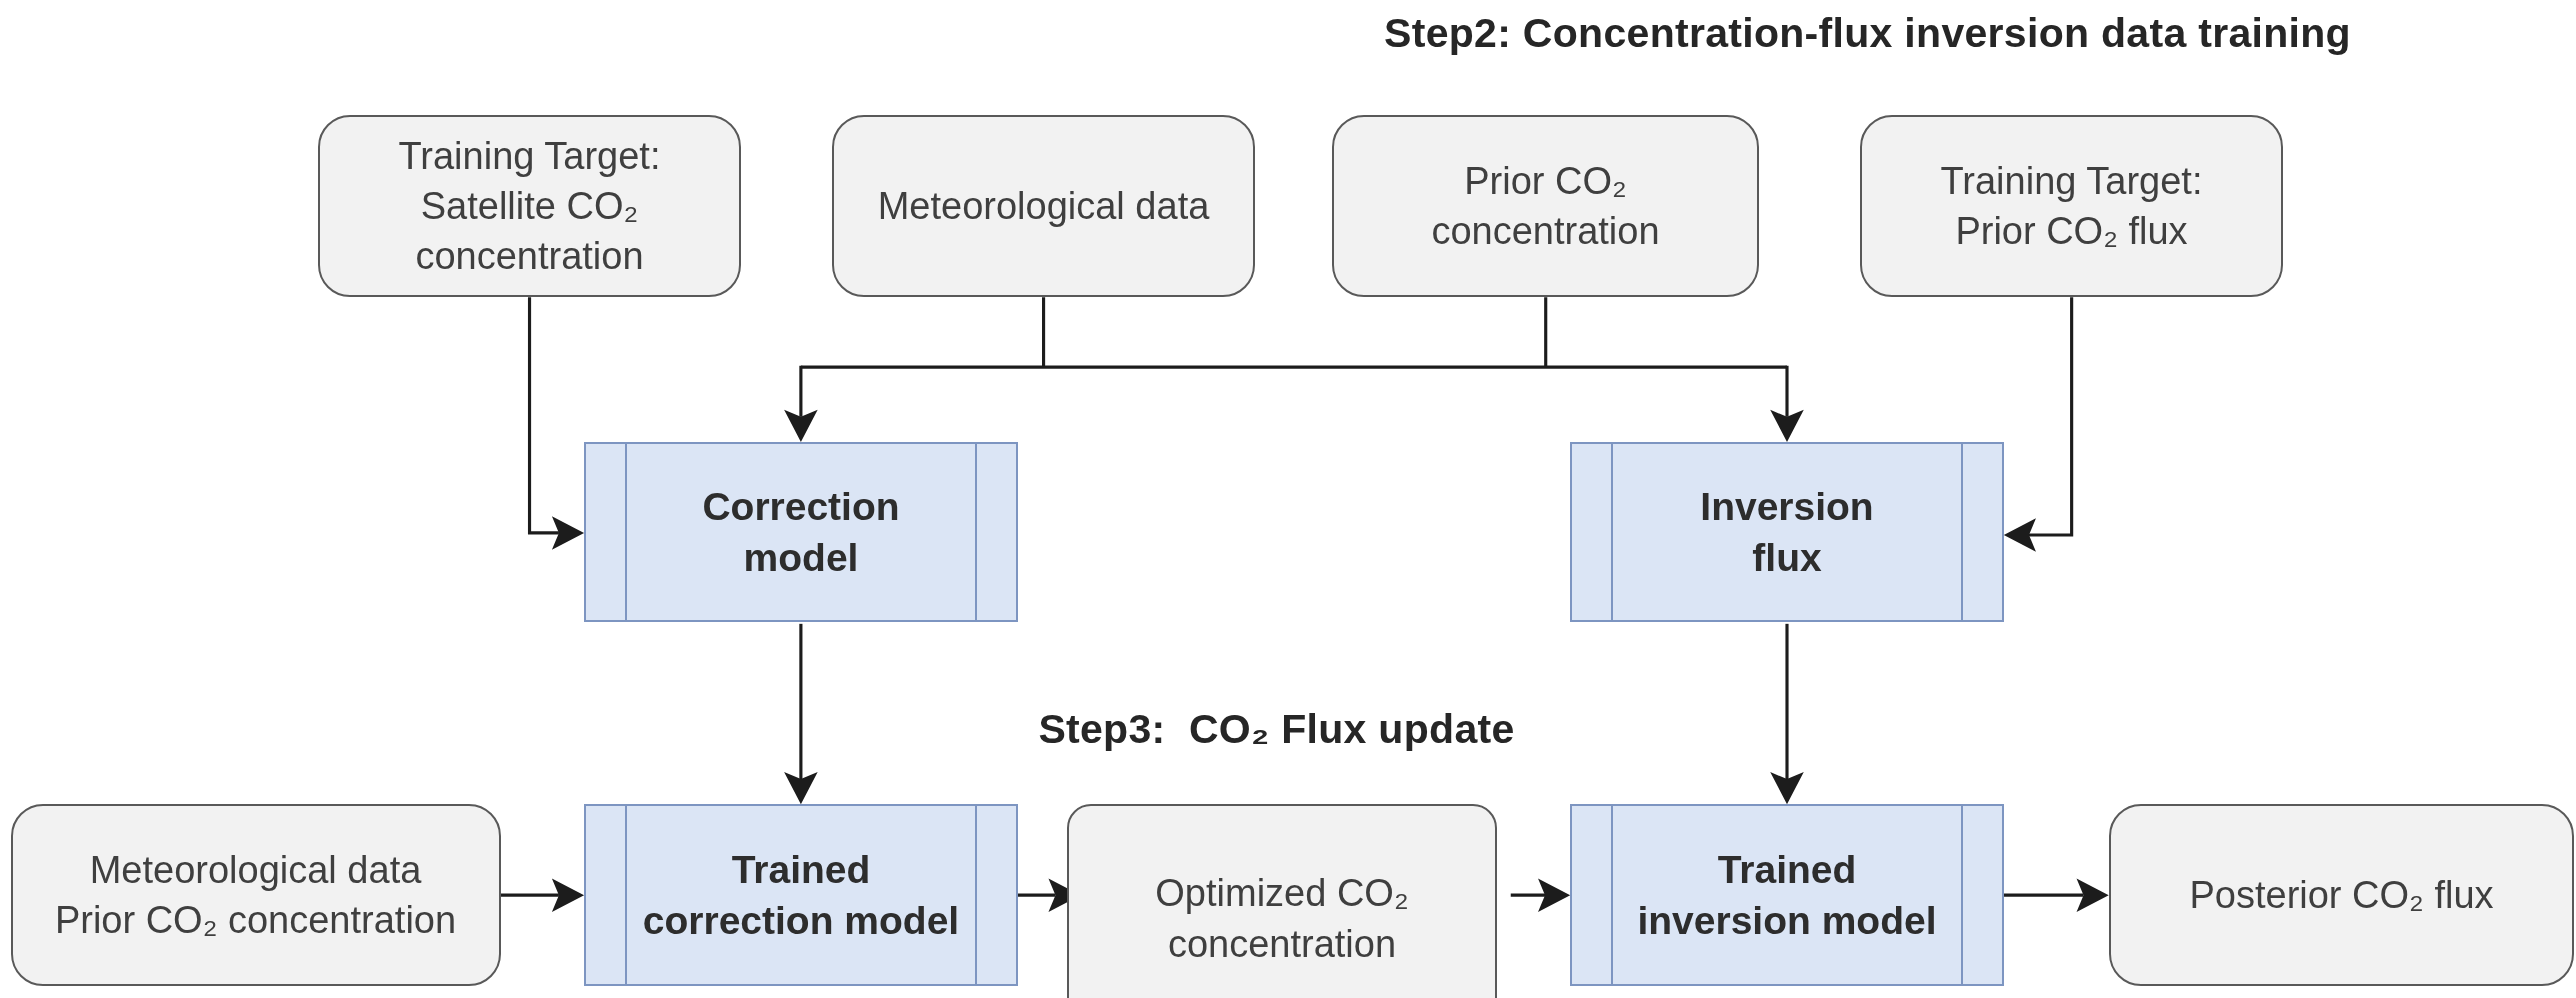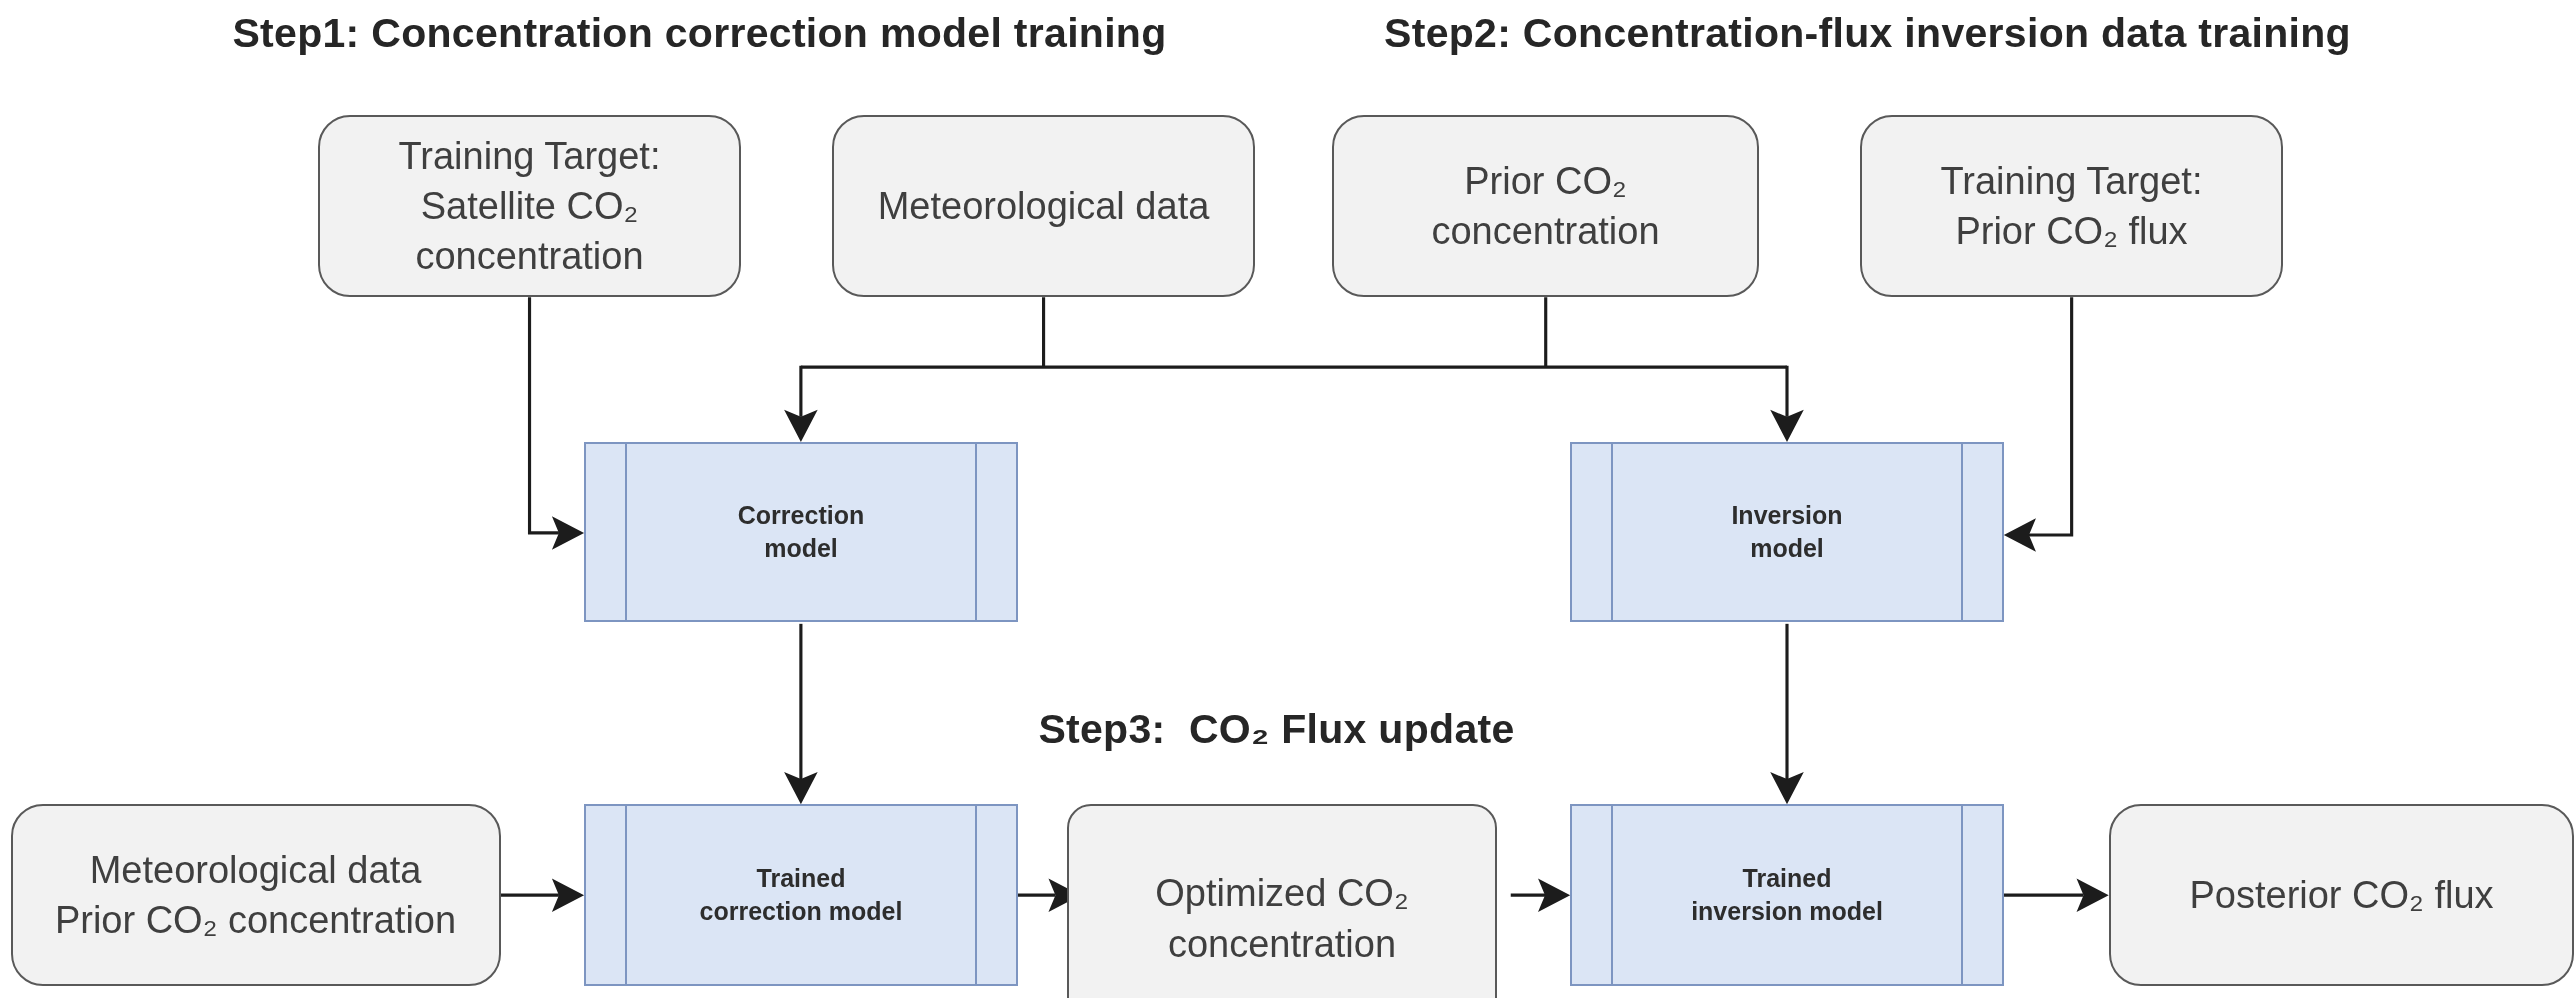--- a/index.html
+++ b/index.html
@@ -50,21 +50,21 @@
     background:var(--gray-fill);
     border:2.8px solid var(--gray-border);
     border-radius:32px;
     color:var(--gray-text);
     font-size:38px;
   }
   .node.blue{
     background:var(--blue-fill);
     border:2.8px solid var(--blue-border);
     color:var(--blue-text);
-    font-size:25px;
+    font-size:39px;
     font-weight:bold;
   }
   .node.blue::before,
   .node.blue::after{
     content:"";
     position:absolute;top:0;bottom:0;width:2.1px;
     background:var(--blue-border);
   }
   .node.blue::before{left:39px;}
   .node.blue::after{right:39px;}
@@ -104,21 +104,20 @@
     <path d="M1455,1280 L1509,1280"></path>
     <polygon points="1545,1280 1499,1256 1509,1280 1499,1304"></polygon>
 
     <path d="M2160,1280 L2209,1280"></path>
     <polygon points="2245,1280 2199,1256 2209,1280 2199,1304"></polygon>
 
     <path d="M2865,1280 L2979,1280"></path>
     <polygon points="3015,1280 2969,1256 2979,1280 2969,1304"></polygon>
   </svg>
 
-  <div class="hdr" style="left:196px;top:9.8px;width:1007px;">Step1: Concentration correction model training</div>
   <div class="hdr" style="left:1364px;top:9.8px;width:1007px;">Step2: Concentration-flux inversion data training</div>
   <div class="hdr" style="left:773px;top:698px;width:1007px;margin-top:8px;">Step3:  CO₂ Flux update</div>
 
   <div class="node gray" style="left:318px;top:115px;width:423px;height:182px;">
     <span class="lbl">Training Target:
 Satellite CO₂
 concentration</span>
   </div>
   <div class="node gray" style="left:832px;top:115px;width:423px;height:182px;">
     <span class="lbl">Meteorological data</span>
@@ -131,21 +130,21 @@
     <span class="lbl">Training Target:
 Prior  CO₂ flux</span>
   </div>
 
   <div class="node blue" style="left:584px;top:442px;width:434px;height:180px;">
     <span class="lbl">Correction
 model</span>
   </div>
   <div class="node blue" style="left:1570px;top:442px;width:434px;height:180px;">
     <span class="lbl">Inversion
-model</span>
+flux</span>
   </div>
 
   <div class="node gray" style="left:10.5px;top:804px;width:490px;height:182px;">
     <span class="lbl">Meteorological data
 Prior CO₂ concentration</span>
   </div>
   <div class="node blue" style="left:584px;top:804px;width:434px;height:182px;">
     <span class="lbl">Trained
 correction model</span>
   </div>

